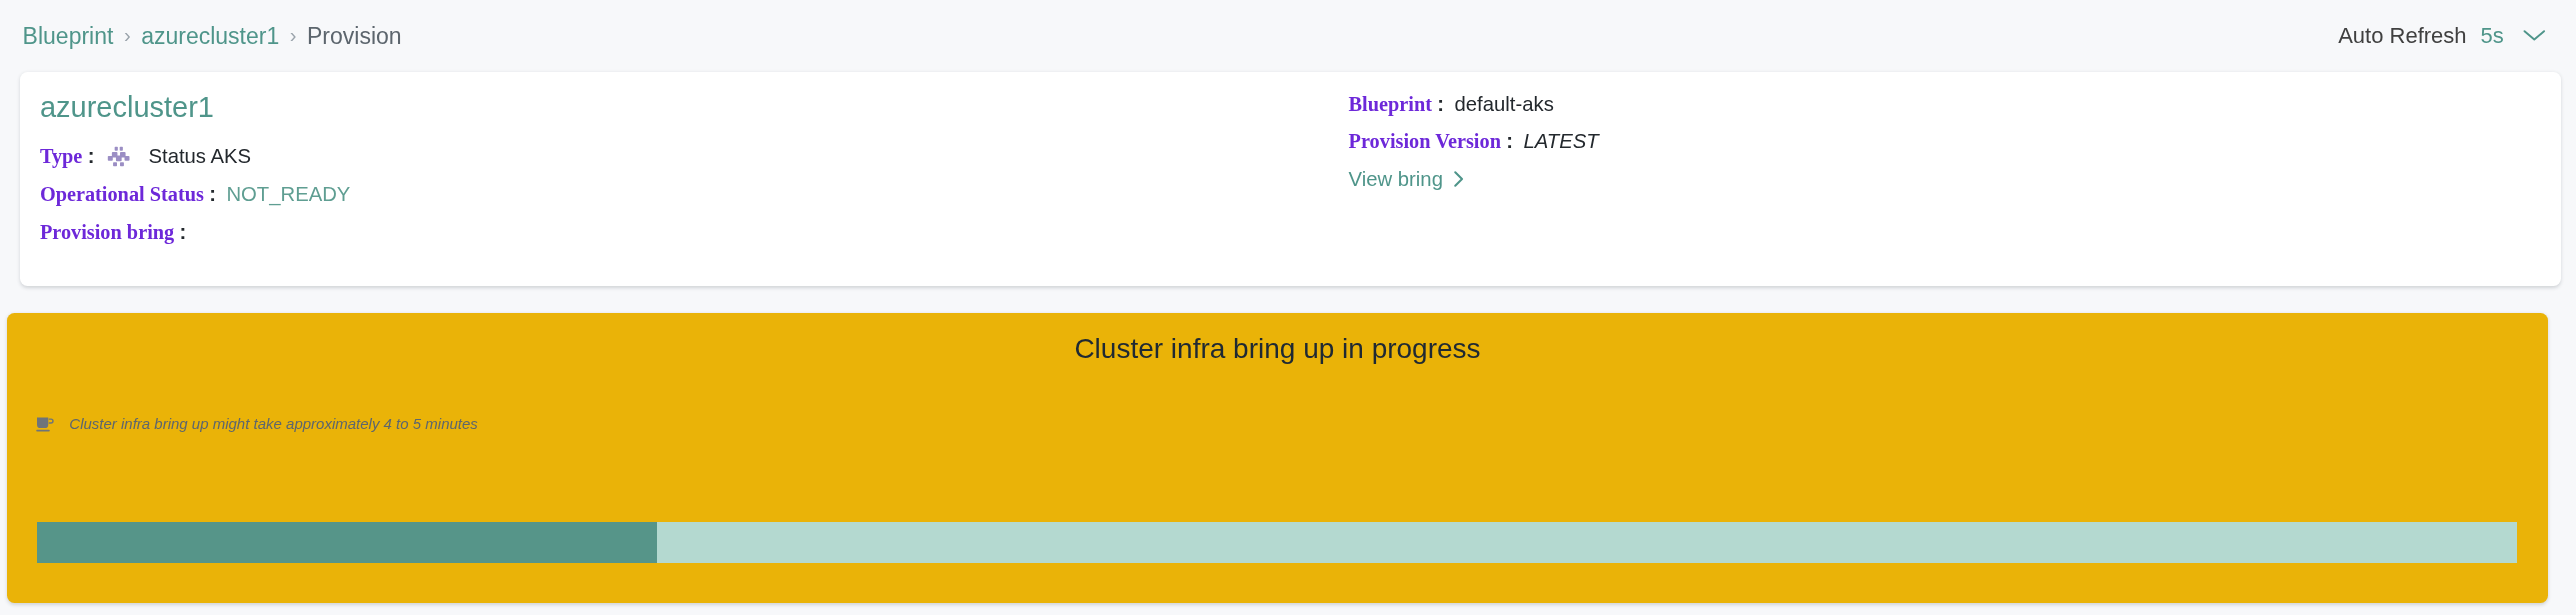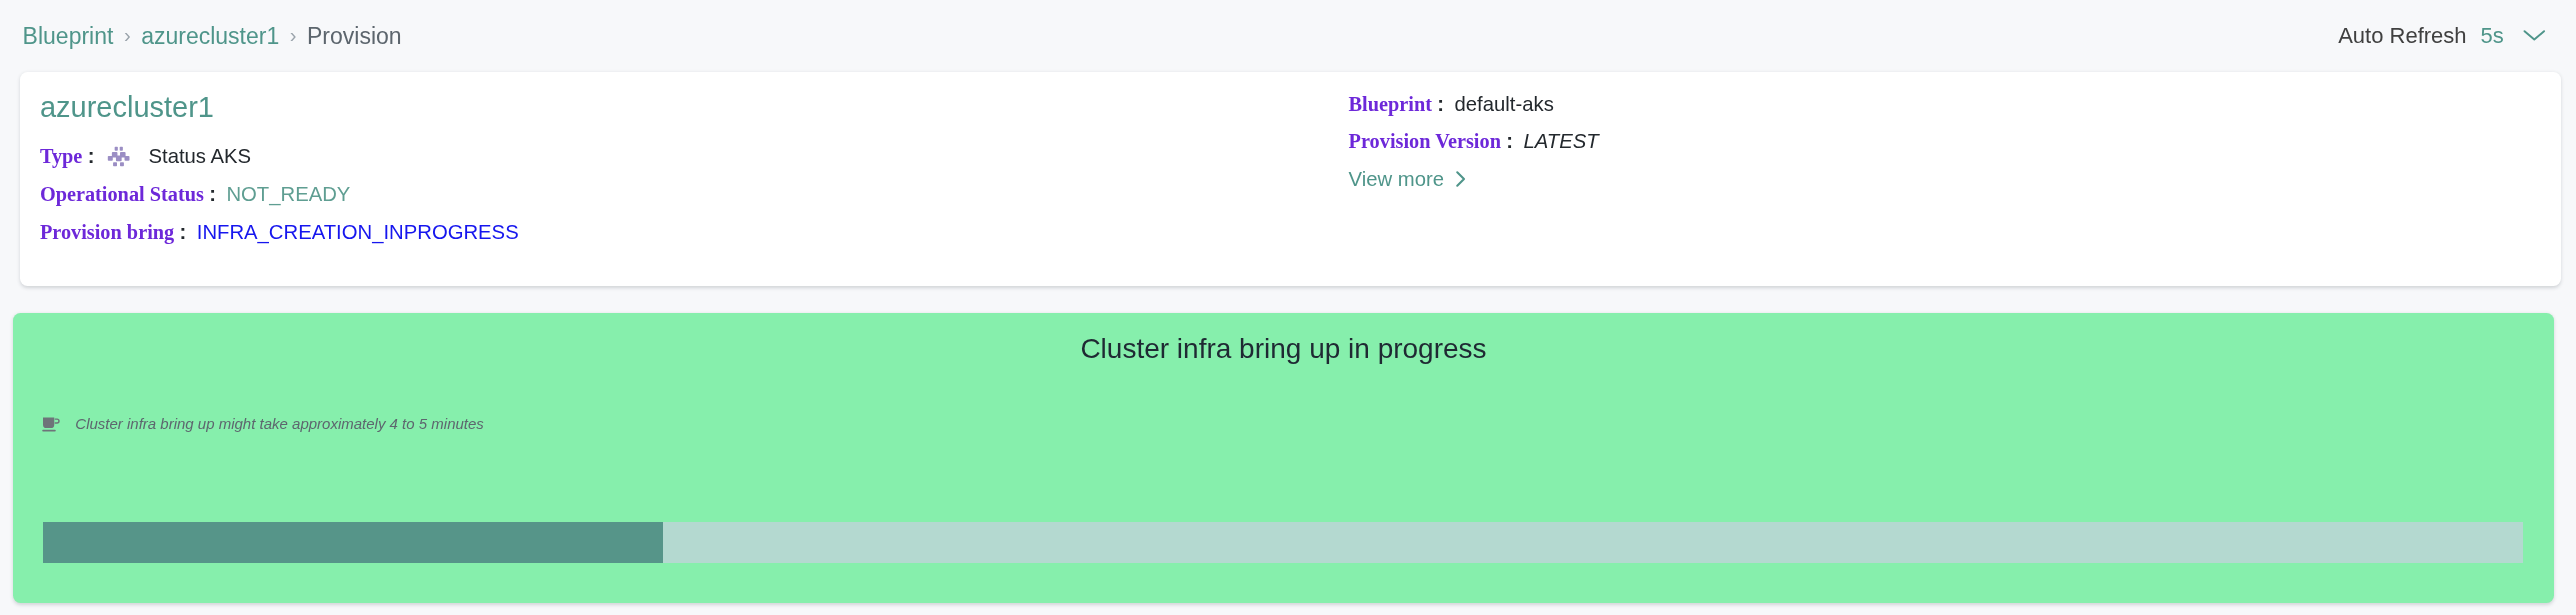--- a/index.html
+++ b/index.html
@@ -77,25 +77,25 @@
     box-shadow: 0 1.5px 3.8px rgba(40,50,60,0.18);
     box-sizing: border-box;
   }
   #summary-card {
     left: 19.6px;
     top: 72px;
     width: 2541px;
     height: 214px;
   }
   #progress-panel {
-    left: 13px;
+    left: 7px;
     top: 313px;
     width: 2541px;
     height: 290px;
-    background: #86efac;
+    background: #eab308;
   }
 
   
   .summary-inner {
     position: relative;
     width: 100%;
     height: 100%;
   }
   .cluster-title {
     position: absolute;
@@ -279,41 +279,40 @@
 
       <div class="meta-row">
         <span class="meta-label">Operational Status</span>
         <span class="meta-colon">:</span>
         <span class="meta-value teal">NOT_READY</span>
       </div>
 
       <div class="meta-row">
         <span class="meta-label">Provision bring</span>
         <span class="meta-colon">:</span>
-        <span class="meta-value blue">INFRA_CREATION_INPROGRESS</span>
       </div>
 
     </div>
 
     <div class="blueprint-block">
 
       <div class="meta-row">
         <span class="meta-label">Blueprint</span>
         <span class="meta-colon">:</span>
         <span class="meta-value">default-aks</span>
       </div>
 
       <div class="meta-row">
         <span class="meta-label">Provision Version</span>
         <span class="meta-colon">:</span>
         <span class="meta-value italic">LATEST</span>
       </div>
 
       <div class="view-more">
-        <span>View more</span>
+        <span>View bring</span>
         <span class="vm-chevron">
           <svg width="12" height="18" viewBox="0 0 16 24" aria-hidden="true">
             <path d="M3 3 L12 12 L3 21" fill="none" stroke="#4f958a" stroke-width="2.8" stroke-linecap="round" stroke-linejoin="round"></path>
           </svg>
         </span>
       </div>
 
     </div>
 
   </div>

